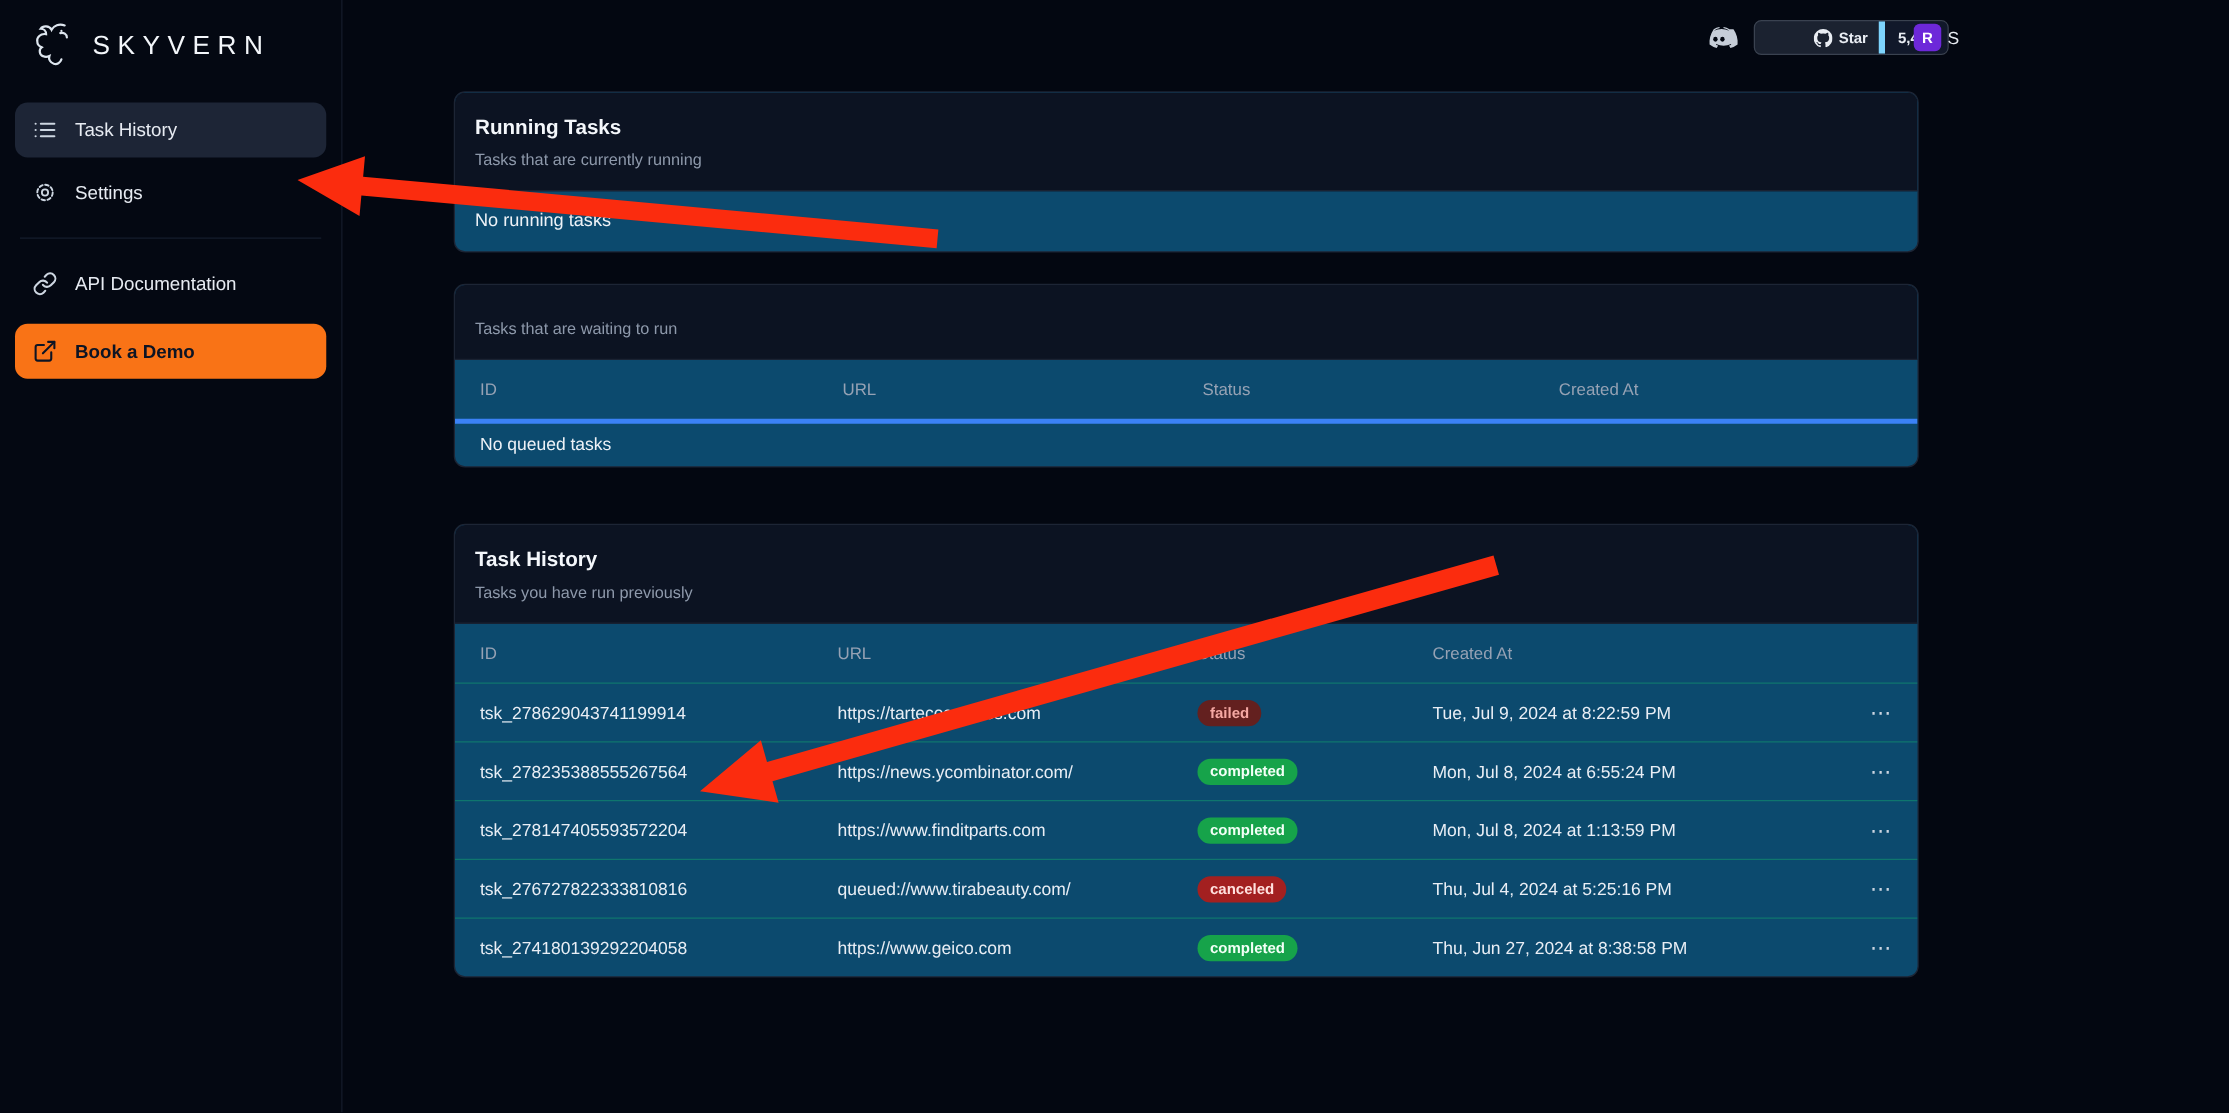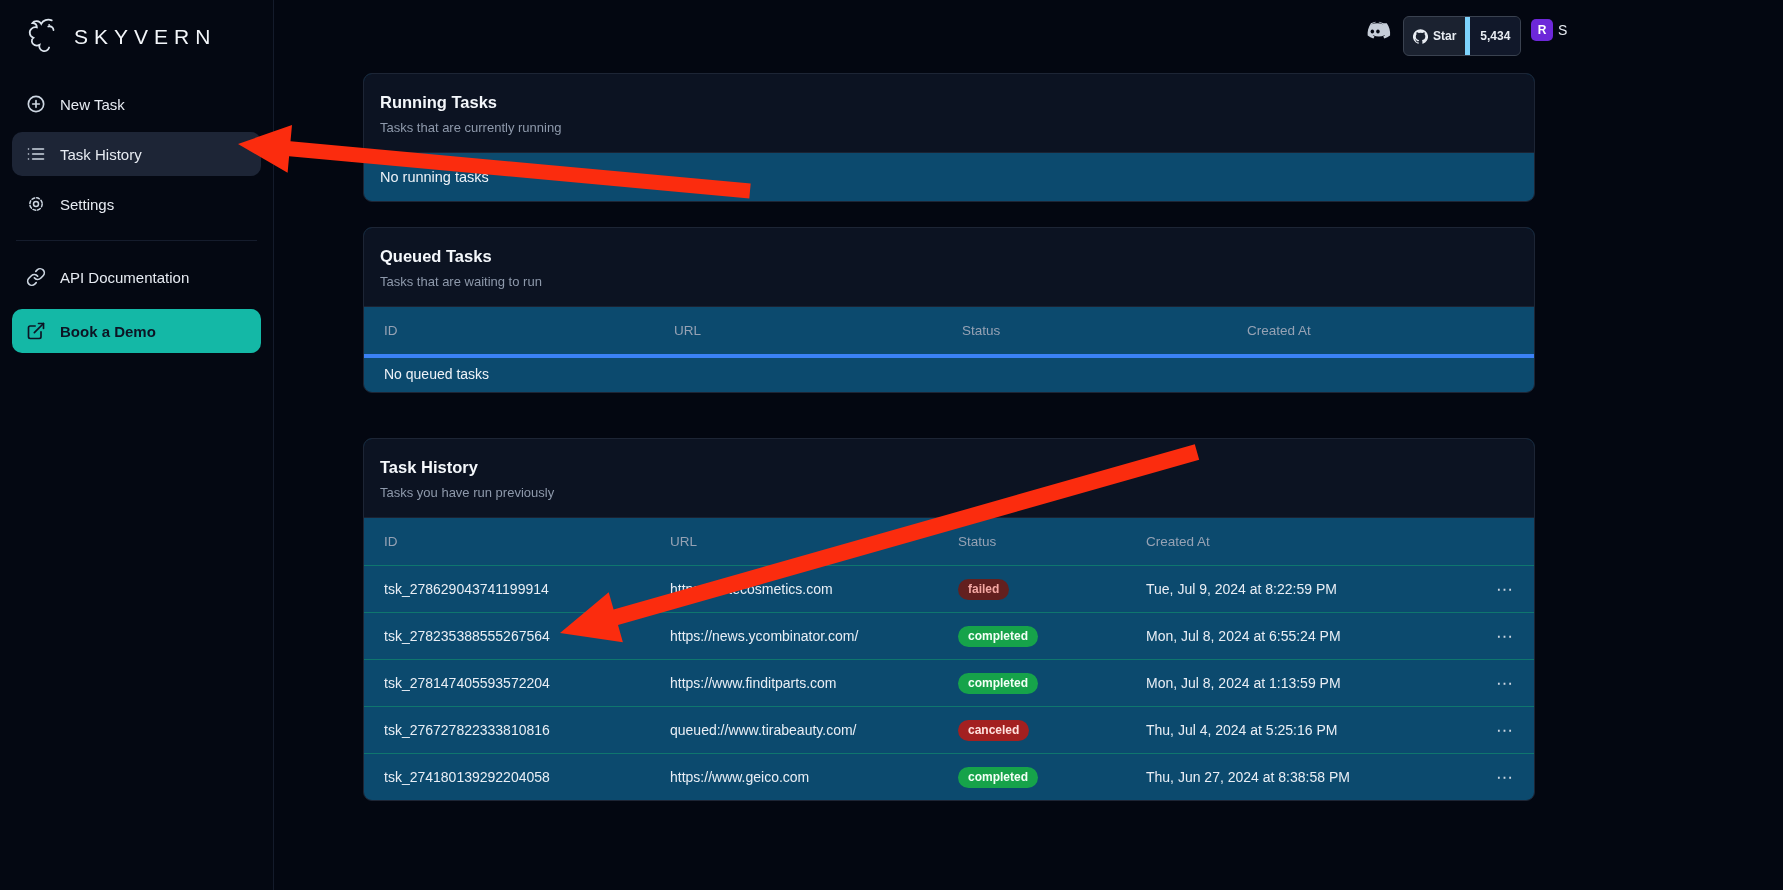--- a/index.html
+++ b/index.html
@@ -26,31 +26,31 @@
     border-radius:10px; cursor:pointer;
     font-size:15px; color:#e7ebf2;
   }
   .nav-item svg { width:20px; height:20px; stroke:#cdd6e1; }
   .nav-item.active { background:#1d2536; }
   .sidebar-divider { border-top:1px solid #151c2c; margin:14px 4px; }
   .demo-btn {
     display:flex; align-items:center; gap:14px;
     height:44px; padding:0 14px; margin:10px 0;
     border-radius:10px; cursor:pointer;
-    background:#14b8a6; color:#0d1424; font-size:15px; font-weight:600;
+    background:#f97316; color:#0d1424; font-size:15px; font-weight:600;
   }
   .demo-btn svg { width:20px; height:20px; stroke:#0d1424; }
 
   
   .topbar { position:absolute; left:245px; top:0; right:0; height:60px; z-index:2; }
   .discord-btn { position:absolute; left:1118px; top:17px; width:28px; height:26px; cursor:pointer; }
   .gh-widget {
-    position:absolute; left:1158px; top:16px; height:40px;
+    position:absolute; left:1158px; top:16px; height:28px;
     display:flex; align-items:stretch; border:1px solid #3a4250; border-radius:6px;
-    overflow:hidden; cursor:pointer; background:#1b2230;
+    overflow:hidden; cursor:pointer; background:#1b2230;padding-left:38px;
   }
   .gh-star { display:flex; align-items:center; gap:5px; padding:0 9px; font-size:12px; font-weight:700; color:#e9edf3; }
   .gh-star svg { width:15px; height:15px; fill:#e9edf3; }
   .gh-count { display:flex; align-items:center; padding:0 10px; font-size:12px; font-weight:700; color:#e9edf3; background:#11182a; border-left:5px solid #7dd3fc; }
   .avatar {
     position:absolute; left:1286px; top:19px; width:22px; height:22px;
     background:#6d28d9; border-radius:5px; color:#fff;
     display:flex; align-items:center; justify-content:center;
     font-size:12px; font-weight:700; cursor:pointer;
   }
@@ -96,28 +96,20 @@
 <div class="sidebar">
   <div class="logo-row">
     <svg viewBox="0 0 48 48" fill="none" stroke="#dde5ee" stroke-width="2" stroke-linecap="round">
       <path d="M34 5c-5-2-10 0-12 4-2-4-8-4-10-1 3 0 5 2 5 5-5-1-9 3-8 7 0 2 2 4 4 5-3 2-2 7 1 8 2 1 4 1 6 0-1 3 1 6 4 7 3 1 6-1 7-4"></path>
       <path d="M30 12c3-1 6 1 6 4"></path>
       <circle cx="31" cy="10" r="1" fill="#dde5ee" stroke="none"></circle>
     </svg>
     <span class="logo-text">SKYVERN</span>
   </div>
 
-  <div class="nav-item">
-    <svg viewBox="0 0 24 24" fill="none" stroke-width="2" stroke-linecap="round">
-      <circle cx="12" cy="12" r="9.2"></circle>
-        <line x1="12" y1="8" x2="12" y2="16"></line>
-        <line x1="8" y1="12" x2="16" y2="12"></line>
-    </svg>
-    <span>New Task</span>
-  </div>
 
   <div class="nav-item active">
     <svg viewBox="0 0 24 24" fill="none" stroke-width="2" stroke-linecap="round">
       <line x1="8" y1="6" x2="21" y2="6"></line>
         <line x1="8" y1="12" x2="21" y2="12"></line>
         <line x1="8" y1="18" x2="21" y2="18"></line>
       <line x1="3" y1="6" x2="3.01" y2="6"></line>
         <line x1="3" y1="12" x2="3.01" y2="12"></line>
         <line x1="3" y1="18" x2="3.01" y2="18"></line>
     </svg>
@@ -179,21 +171,20 @@
   <div class="card card-running">
     <div class="card-header">
       <div class="card-title">Running Tasks</div>
       <div class="card-subtitle">Tasks that are currently running</div>
     </div>
     <div class="empty-row">No running tasks</div>
   </div>
 
   <div class="card card-queued">
     <div class="card-header">
-      <div class="card-title">Queued Tasks</div>
       <div class="card-subtitle">Tasks that are waiting to run</div>
     </div>
     <div class="t-row grid-queued t-head">
       <div>ID</div>
       <div>URL</div>
       <div>Status</div>
       <div>Created At</div>
     </div>
     <div class="empty-row compact">No queued tasks</div>
   </div>

